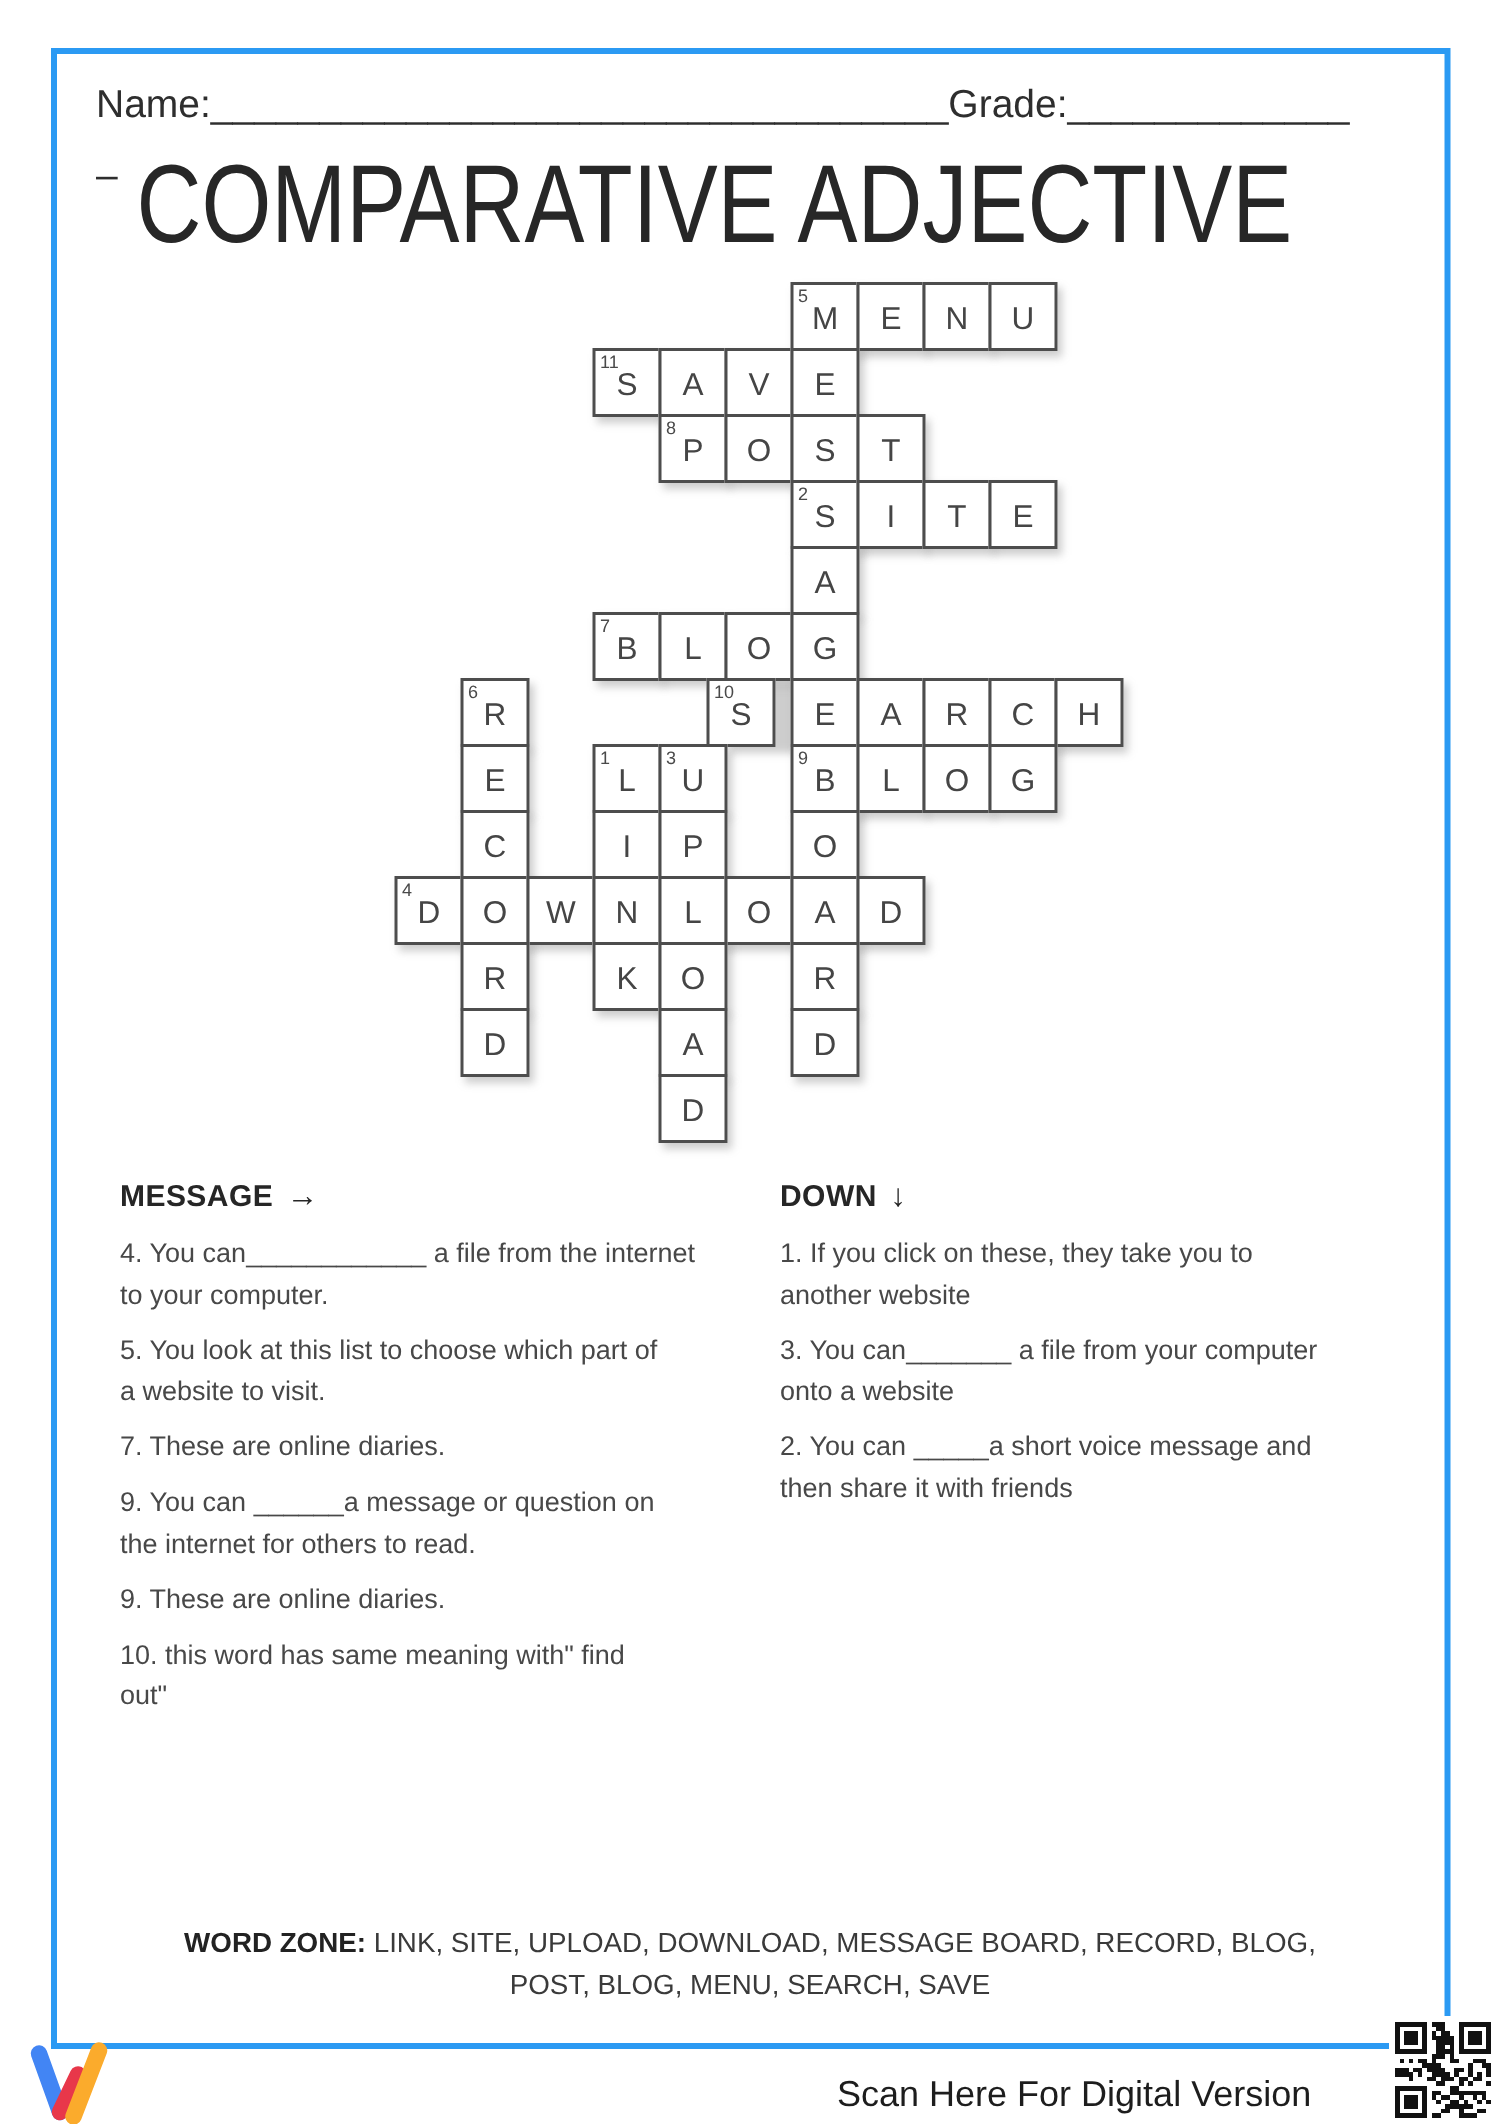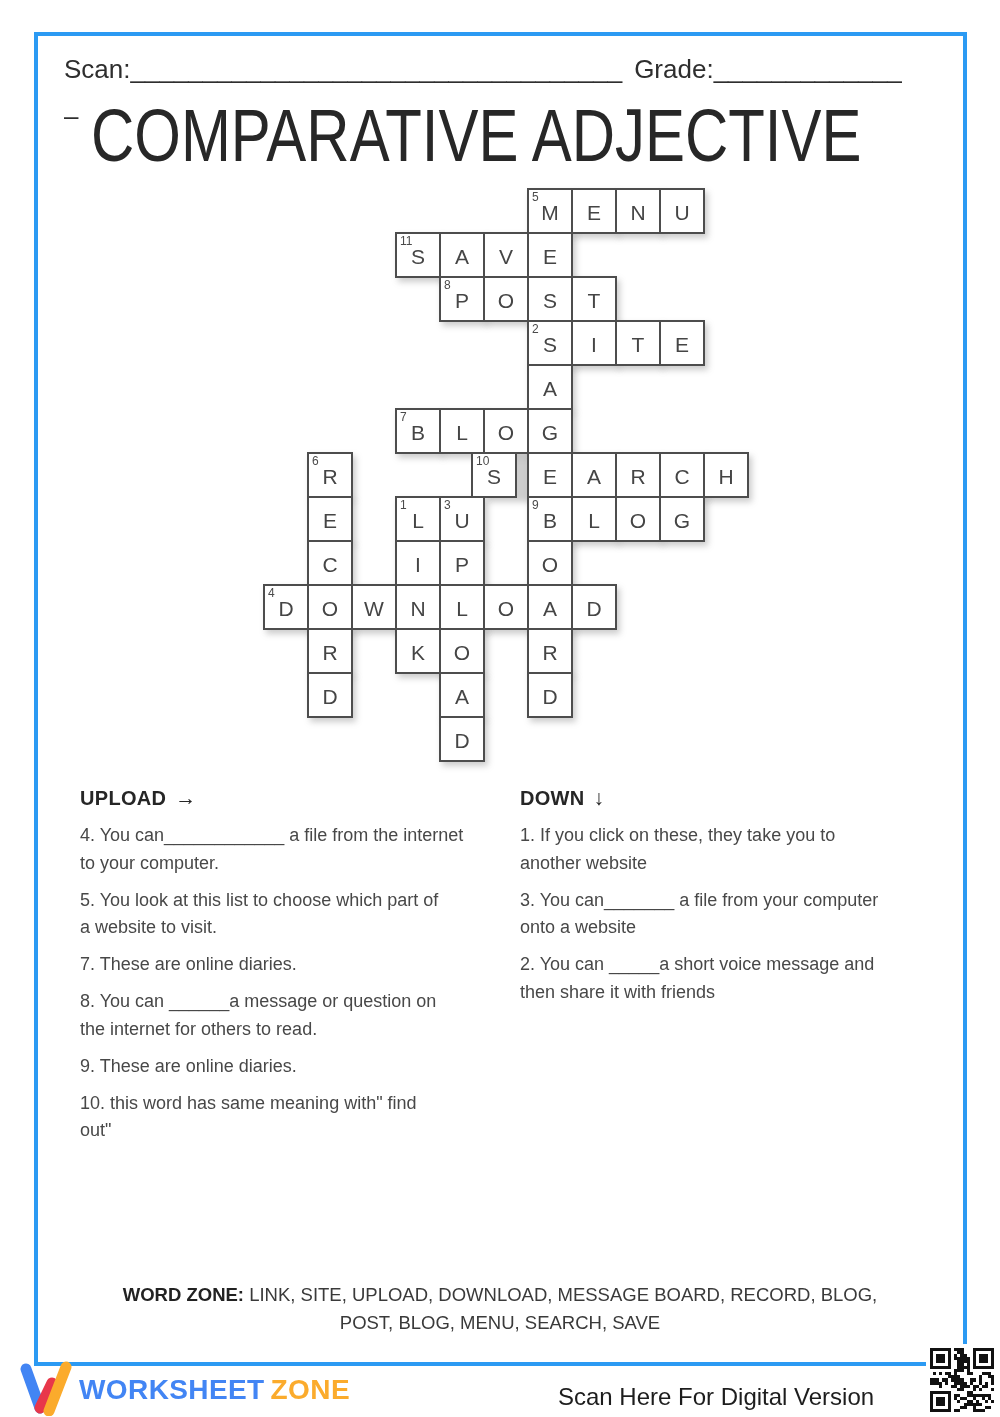--- a/index.html
+++ b/index.html
@@ -6,21 +6,21 @@
   body{
     width:1000px;height:1417px;position:relative;background:#ffffff;
     font-family:"Liberation Sans",sans-serif;color:#3f3f3f;overflow:hidden;
   }
   .border-frame{
     position:absolute;left:34px;top:32px;width:933px;height:1334px;
     border:4px solid #2b9af3;box-sizing:border-box;background:#fff;
   }
   
   .name-row{position:absolute;left:64px;top:54px;font-size:26px;color:#2e2e2e;white-space:nowrap}
-  .grade-label{margin-left:12px}
+  .grade-label{}
   .title-dash{position:absolute;left:64px;top:101px;font-size:26px;color:#2e2e2e}
   .page-title{
     position:absolute;left:91px;top:99px;font-size:74px;font-weight:500;color:#272727;
     transform:scaleX(0.81);transform-origin:0 0;white-space:nowrap;line-height:1;
   }
   
   .grid{position:absolute;left:263px;top:188px;width:484px;height:572px}
   .cell-shadow{position:absolute;width:46px;height:46px;background:rgba(90,90,90,.30);filter:blur(3px);transform:translate(3px,4px)}
   .cell{
     position:absolute;width:46px;height:46px;border:2px solid #4d4d4d;box-sizing:border-box;
@@ -50,21 +50,21 @@
     position:absolute;left:926px;top:1344px;width:72px;height:72px;background:#fff;
     display:flex;align-items:center;justify-content:center;z-index:5;
   }
 </style>
 </head>
 <body>
 
 <div class="border-frame"></div>
 
 <div class="name-row">
-  <span>Scan:</span><span>__________________________________</span><span class="grade-label">Grade:</span><span>_____________</span>
+  <span>Name:</span><span>__________________________________</span><span class="grade-label">Grade:</span><span>_____________</span>
 </div>
 
 <span class="title-dash">–</span>
 <h1 class="page-title" style="margin:0">COMPARATIVE ADJECTIVE</h1>
 
 <div class="grid">
     <div class="cell-shadow" style="left: 264px; top: 0px;"></div>
     <div class="cell-shadow" style="left: 308px; top: 0px;"></div>
     <div class="cell-shadow" style="left: 352px; top: 0px;"></div>
     <div class="cell-shadow" style="left: 396px; top: 0px;"></div>
@@ -291,28 +291,28 @@
     </div>
     <div class="cell" style="left: 264px; top: 484px;">
       <span class="clet">D</span>
     </div>
     <div class="cell" style="left: 176px; top: 528px;">
       <span class="clet">D</span>
     </div>
   </div>
 
 <div class="clues-across">
-  <p class="clue-header"><span>UPLOAD</span><span class="arrow">→</span></p>
+  <p class="clue-header"><span>MESSAGE</span><span class="arrow">→</span></p>
   <div>
       <p class="clue">4. You can____________ a file from the internet
 to your computer.</p>
       <p class="clue">5. You look at this list to choose which part of
 a website to visit.</p>
       <p class="clue">7. These are online diaries.</p>
-      <p class="clue">8. You can ______a message or question on
+      <p class="clue">9. You can ______a message or question on
 the internet for others to read.</p>
       <p class="clue">9. These are online diaries.</p>
       <p class="clue">10. this word has same meaning with" find
 out"</p>
     </div>
 </div>
 
 <div class="clues-down">
   <p class="clue-header"><span>DOWN</span><span class="arrow">↓</span></p>
   <div>
@@ -327,23 +327,20 @@
 
 <div class="word-bank"><span class="wb-label">WORD ZONE:</span><span> LINK, SITE, UPLOAD, DOWNLOAD, MESSAGE BOARD, RECORD, BLOG, POST, BLOG, MENU, SEARCH, SAVE</span></div>
 
 <div class="footer-logo">
   <span>
     <svg width="56" height="56" viewBox="0 0 56 56">
       <line x1="8" y1="9" x2="22" y2="48" stroke="#4285f4" stroke-width="11" stroke-linecap="round"></line>
       <line x1="34" y1="23" x2="22" y2="48" stroke="#e8374a" stroke-width="11" stroke-linecap="round"></line>
       <line x1="48" y1="7" x2="31" y2="51" stroke="#fbab2c" stroke-width="11" stroke-linecap="round"></line>
     </svg>
-  </span>
-  <span class="brand">
-    <span class="brand-word1">WORKSHEET</span><span class="brand-word2">ZONE</span>
   </span>
 </div>
 
 <div class="scan-text">Scan Here For Digital Version</div>
 <div class="qr">
     <svg viewBox="0 0 21 21" width="64" height="64" shape-rendering="crispEdges" fill="#111">
       <rect x="0" y="0" width="1" height="1"></rect>
       <rect x="1" y="0" width="1" height="1"></rect>
       <rect x="2" y="0" width="1" height="1"></rect>
       <rect x="3" y="0" width="1" height="1"></rect>

